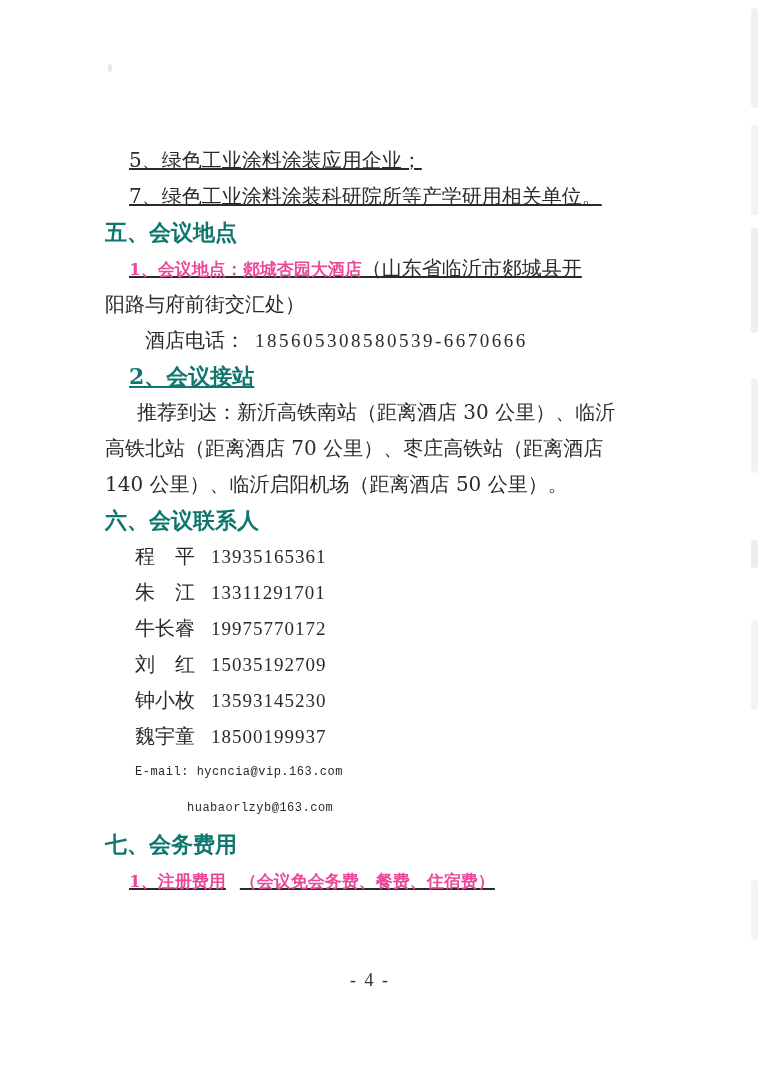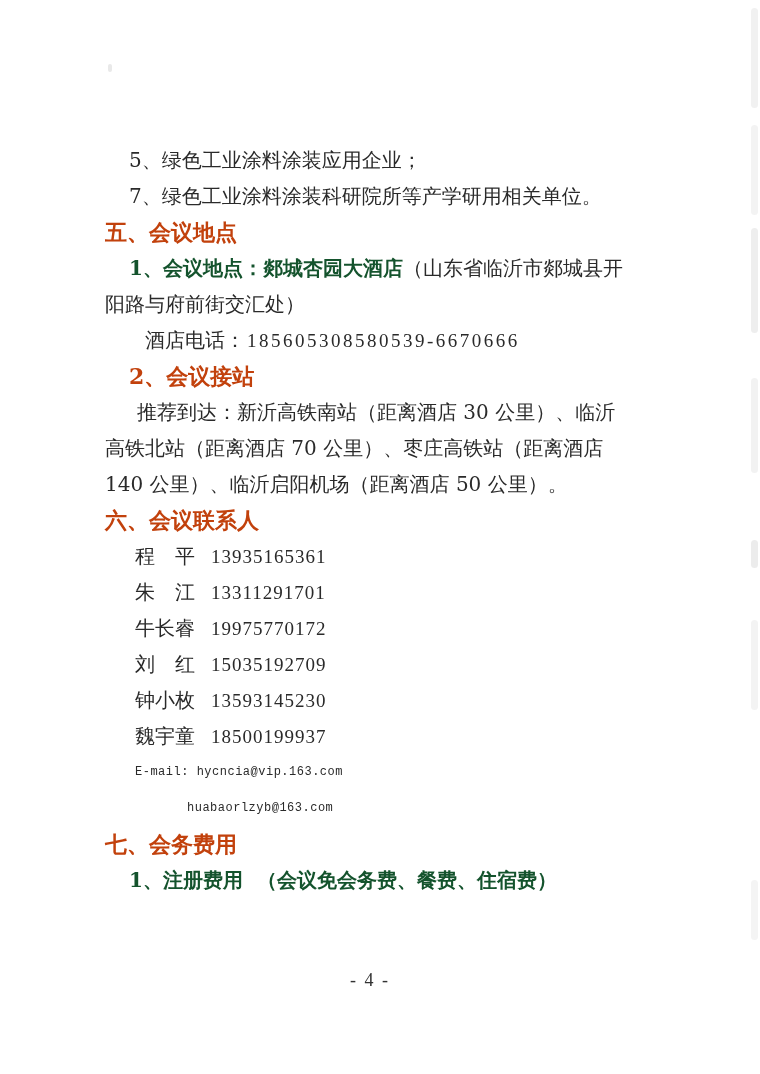--- a/index.html
+++ b/index.html
@@ -26,35 +26,35 @@
     top: 142px;
     right: 30px;
     font-size: 20px;
   }
   .line {
     height: 36px;
     line-height: 36px;
     white-space: nowrap;
   }
   
-  .ind-item { padding-left: 24px; }   
+  .ind-item { padding-left: 24px; text-decoration: underline; }   
   .ind-para { padding-left: 40px; }   
   .ind-para2 { padding-left: 32px; }  
   .ind-contact { padding-left: 30px; }
   
-  .heading { font-weight: bold; font-size: 22px; color: #c2410c; }
-  .bold-run { font-weight: bold; font-size: 20px; color: #14532d; }
+  .heading { font-weight: bold; font-size: 22px; color: #0f766e; }
+  .bold-run { font-weight: bold; font-size: 17px; color: #ec4899; }
   .num {
     font-family: "Liberation Serif", serif;
     font-size: 19px;
     letter-spacing: 1px;
   }
   .num-wide { letter-spacing: 2.5px; }
   .gap-landline { }
-  .gap-phone-label { margin-left: 2px; }
+  .gap-phone-label { margin-left: 10px; }
   .mono {
     font-family: "Liberation Mono", "DejaVu Sans Mono", monospace;
     font-size: 12px;
     letter-spacing: 0.5px;
   }
   .contact-name {
     display: inline-block;
     width: 76px;
   }
   .fee-note { margin-left: 14px; margin-top: 16px; }

